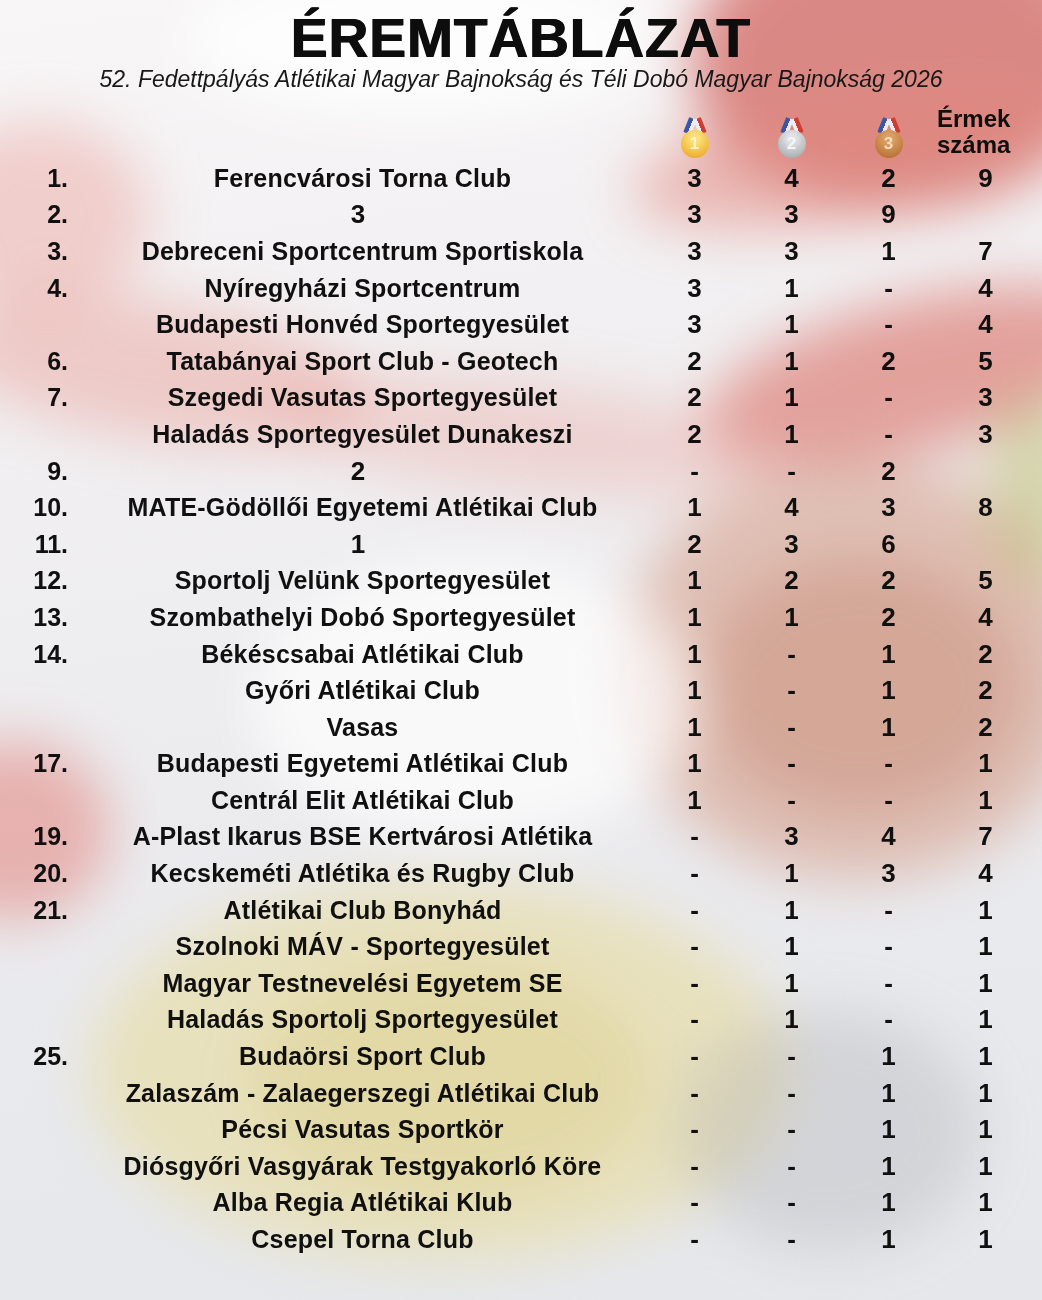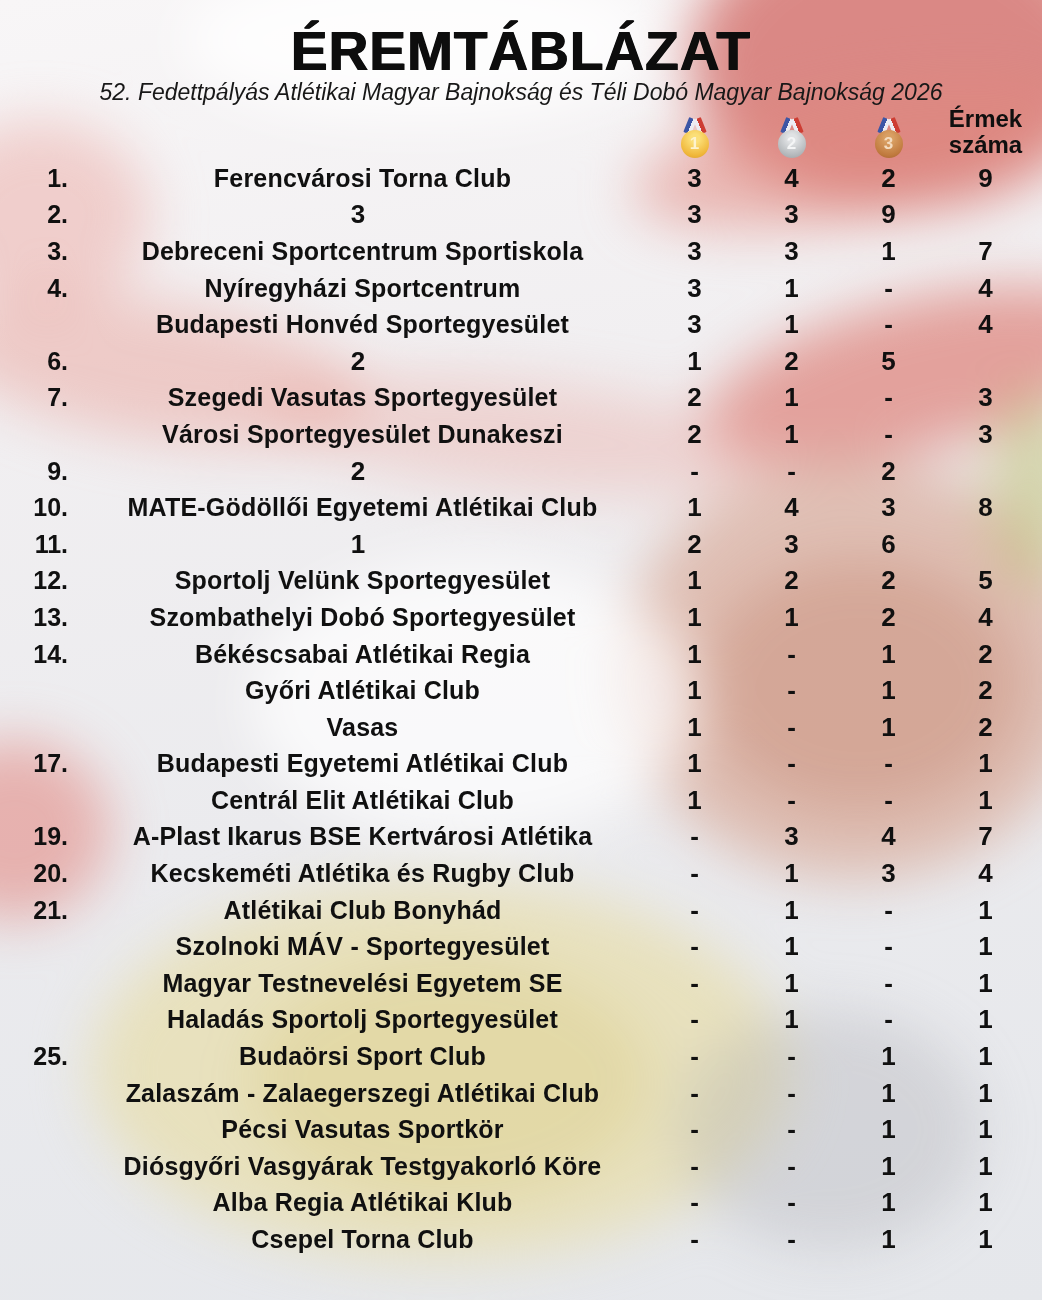--- a/index.html
+++ b/index.html
@@ -21,21 +21,21 @@
   .b9 {left:-40px;top:780px;width:190px;height:180px;background:rgba(226,120,112,.5);}
   .b10{left:130px;top:920px;width:700px;height:380px;background:rgba(231,222,178,.8);}
   .b11{left:290px;top:1000px;width:400px;height:240px;background:rgba(224,211,152,.6);}
   .b12{left:720px;top:1050px;width:300px;height:240px;background:rgba(165,165,172,.3);}
   .b13{left:1030px;top:430px;width:90px;height:200px;background:rgba(190,192,115,.55);}
   .b14{left:290px;top:600px;width:450px;height:280px;background:rgba(255,255,255,.7);}
   .b15{left:220px;top:0px;width:480px;height:160px;background:rgba(255,255,255,.8);}
 
   .content{position:absolute;inset:0;}
   .title{
-    margin:0;padding-top:24px;text-align:center;
+    margin:0;padding-top:11px;text-align:center;
     font-size:55px;line-height:1.0;font-weight:bold;letter-spacing:1px;color:#0d0d0d;
     text-shadow:0.6px 0 0 #0d0d0d,-0.6px 0 0 #0d0d0d;
   }
   .subtitle{text-align:center;font-style:italic;font-size:23px;color:#181818;}
 
   .table{position:absolute;left:0;right:0;top:102px;}
   .grid-row{
     display:grid;grid-template-columns:56px 1fr 97px 97px 97px 97px;
     padding:0 8px 0 14px;align-items:center;
   }
@@ -47,21 +47,21 @@
   .ribbon .rl{left:4px;transform:rotate(22deg);background:linear-gradient(90deg,var(--ribbon-blue,#3c56a5) 55%,#ecedf3 55%);}
   .ribbon .rr{right:4px;transform:rotate(-22deg);background:linear-gradient(90deg,#ecedf3 45%,var(--ribbon-red,#cd3d33) 45%);}
   .m-circle{
     width:28px;height:28px;border-radius:50%;z-index:1;
     display:flex;align-items:center;justify-content:center;
     font-weight:bold;font-size:17px;
   }
   .gold   .m-circle{background:radial-gradient(circle at 50% 30%,#fbdf78 18%,var(--gold,#f0b73a) 70%,#d79a2b 100%);color:#fdf3cd;}
   .silver .m-circle{background:radial-gradient(circle at 50% 30%,#e0e2e4 18%,var(--silver,#b4b8bb) 70%,#989ea2 100%);color:#f4f5f6;}
   .bronze .m-circle{background:radial-gradient(circle at 50% 30%,#d99f63 18%,var(--bronze,#c07a3e) 70%,#a2602d 100%);color:#f4dcc0;}
-  .total-hdr{text-align:center;font-weight:bold;font-size:24px;line-height:26px;color:#0f0f0f;}
+  .total-hdr{font-weight:bold;font-size:24px;line-height:26px;color:#0f0f0f;}
 
   .tbody .grid-row{height:36.6px;}
   .rank{text-align:right;font-weight:bold;font-size:25px;padding-right:2px;color:#101010;}
   .club{font-weight:bold;font-size:25px;white-space:nowrap;padding-left:9px;letter-spacing:.2px;color:#101010;text-align:center;}
   .num{text-align:center;font-weight:bold;font-size:26px;color:#101010;}
 </style>
 </head>
 <body>
 
 <div class="page">
@@ -170,38 +170,39 @@
     <div class="rank"></div>
     <div class="club">Budapesti Honvéd Sportegyesület</div>
     <div class="num">3</div>
     <div class="num">1</div>
     <div class="num">-</div>
     <div class="num">4</div>
   </div>
 
   <div class="grid-row">
     <div class="rank">6.</div>
+    <div class="club">Tatabányai Sport Club - Geotech</div>
     <div class="num">2</div>
     <div class="num">1</div>
     <div class="num">2</div>
     <div class="num">5</div>
   </div>
 
   <div class="grid-row">
     <div class="rank">7.</div>
     <div class="club">Szegedi Vasutas Sportegyesület</div>
     <div class="num">2</div>
     <div class="num">1</div>
     <div class="num">-</div>
     <div class="num">3</div>
   </div>
 
   <div class="grid-row">
     <div class="rank"></div>
-    <div class="club">Városi Sportegyesület Dunakeszi</div>
+    <div class="club">Haladás Sportegyesület Dunakeszi</div>
     <div class="num">2</div>
     <div class="num">1</div>
     <div class="num">-</div>
     <div class="num">3</div>
   </div>
 
   <div class="grid-row">
     <div class="rank">9.</div>
     <div class="num">2</div>
     <div class="num">-</div>
@@ -239,21 +240,21 @@
     <div class="rank">13.</div>
     <div class="club">Szombathelyi Dobó Sportegyesület</div>
     <div class="num">1</div>
     <div class="num">1</div>
     <div class="num">2</div>
     <div class="num">4</div>
   </div>
 
   <div class="grid-row">
     <div class="rank">14.</div>
-    <div class="club">Békéscsabai Atlétikai Regia</div>
+    <div class="club">Békéscsabai Atlétikai Club</div>
     <div class="num">1</div>
     <div class="num">-</div>
     <div class="num">1</div>
     <div class="num">2</div>
   </div>
 
   <div class="grid-row">
     <div class="rank"></div>
     <div class="club">Győri Atlétikai Club</div>
     <div class="num">1</div>

